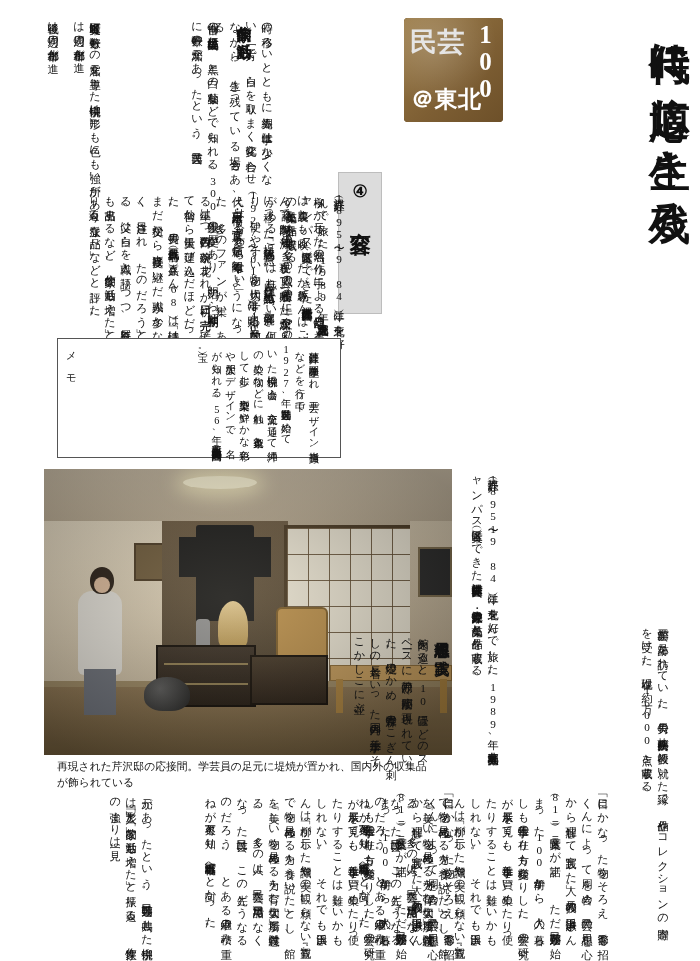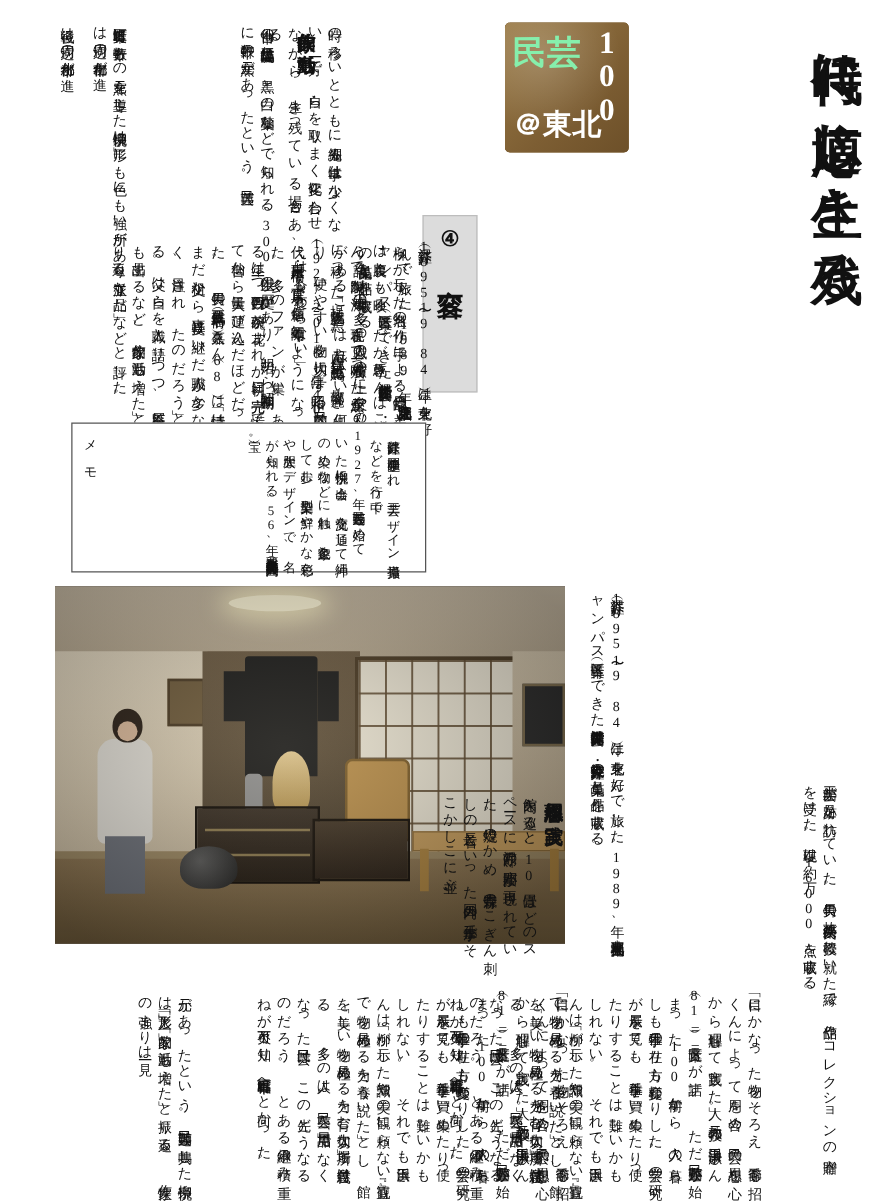--- a/index.html
+++ b/index.html
@@ -58,21 +58,21 @@
   .logo .inner {
     position: absolute;
     inset: 0;
     background:
       radial-gradient(circle at 30% 25%, rgba(255,255,255,.20), rgba(0,0,0,0) 60%),
       linear-gradient(135deg,#9a7a46 0%, #7d5e33 60%, #6d5029 100%);
   }
   .logo .l1 {
     position: absolute;
     left: 6px; top: 6px;
-    color: #86efac;
+    color: #e5e5e5;
     font-size: 27px;
     font-weight: bold;
     letter-spacing: 0.02em;
   }
   .logo .l2 {
     position: absolute;
     right: 5px; top: 3px;
     color: #fff;
     font-size: 25px;
     font-weight: bold;
@@ -351,20 +351,21 @@
       <div class="table-leg" style="left:396px;"></div>
       <div class="pot"></div>
       <div class="person-body"></div>
       <div class="person-leg"></div>
       <div class="person-head"></div>
       <div class="person-face"></div>
       <div class="shade"></div>
     </div>
   </div>
 
+  <div class="caption">再現された芹沢邸の応接間。学芸員の足元に堤焼が置かれ、国内外の収集品が飾られている</div>
 
   <div class="col v" style="left:466px; top:470px; height:290px; width:34px;">芹沢銈介（1895〜19 84年）は東北を好んで旅した。1989年、東北福祉大国見キャンパス（青葉区）にできた芹沢銈介美術工芸館は、染色家・芹沢銈介の蒐集品と作品を収蔵する。</div>
 
   <div class="col v" style="left:432px; top:630px; height:130px; width:20px; font-weight:bold; font-size:15px;">思想理解し実践</div>
 
   <div class="col v" style="left:408px; top:630px; height:130px; width:22px;">館内を巡ると、10畳ほどのスペースに芹沢邸の応接間が再現されていた。堤焼のかめ、青森県のこぎん刺しの長着といった国内外の手仕事がそこかしこに並ぶ。</div>
 
   <div class="col v" style="left:612px; top:620px; height:300px; width:58px;">工芸館が足跡を訪れていた。長男の故狭兵衛氏が教授に就いた縁で、作品やコレクションの寄贈を受けた。現在は約1万6000点を収蔵する。</div>
 
   <div class="col v" style="left:460px; top:790px; height:150px; width:150px;">「目にかなった物をそろえ、季節も招くんによって周を含め、民芸の思想を心から理解して実践した人」。元教授の浜田淑子さん（81）＝青葉区＝が話す。

